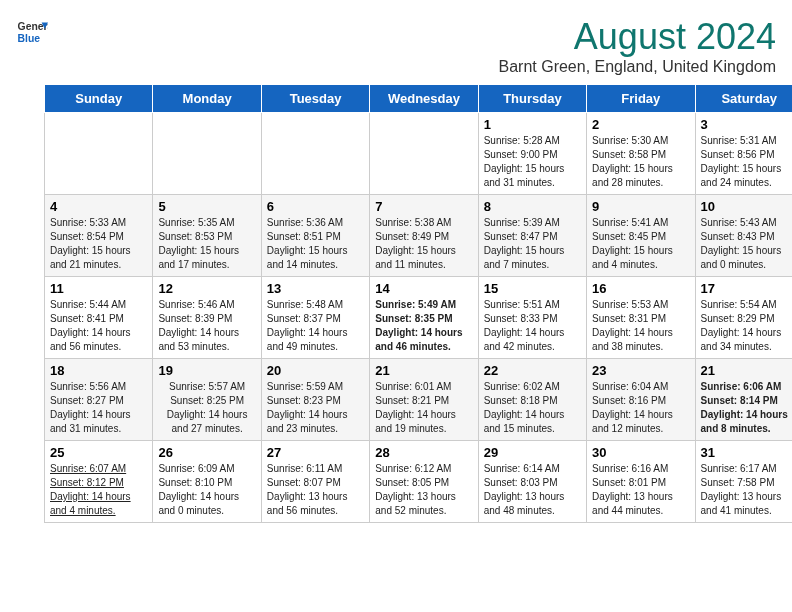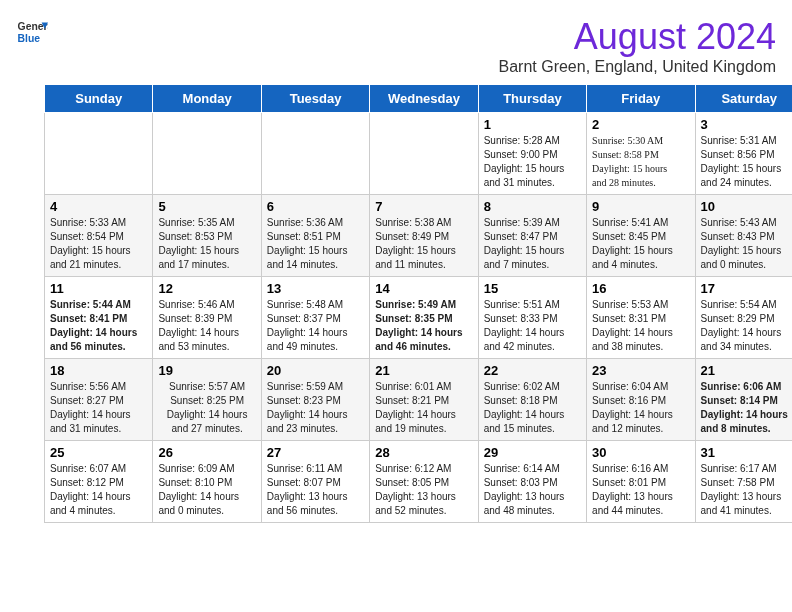--- a/index.html
+++ b/index.html
@@ -24,21 +24,21 @@
     .logo-icon {
       width: 32px;
       height: 32px;
     }
     .title-area {
       text-align: right;
     }
     .month-title {
       font-size: 36px;
       font-weight: normal;
-      color: #6d28d9;
+      color: #0f766e;
     }
     .location-title {
       font-size: 16px;
       color: #333;
     }
     table {
       width: 100%;
       border-collapse: collapse;
       font-size: 11px;
       margin-left: 28px;
@@ -115,21 +115,21 @@
         <td class="empty-cell"></td>
         <td>
           <span class="day-num">1</span>
           <div class="day-info" style="white-space: pre-line;">Sunrise: 5:28 AM
 Sunset: 9:00 PM
 Daylight: 15 hours
 and 31 minutes.</div>
         </td>
         <td>
           <span class="day-num">2</span>
-          <div class="day-info" style="white-space: pre-line; font-family: Liberation Serif, serif;">Sunrise: 5:30 AM
+          <div class="day-info" style="white-space: pre-line;">Sunrise: 5:30 AM
 Sunset: 8:58 PM
 Daylight: 15 hours
 and 28 minutes.</div>
         </td>
         <td>
           <span class="day-num">3</span>
           <div class="day-info" style="white-space: pre-line;">Sunrise: 5:31 AM
 Sunset: 8:56 PM
 Daylight: 15 hours
 and 24 minutes.</div>
@@ -182,21 +182,21 @@
           <span class="day-num">10</span>
           <div class="day-info" style="white-space: pre-line;">Sunrise: 5:43 AM
 Sunset: 8:43 PM
 Daylight: 15 hours
 and 0 minutes.</div>
         </td>
       </tr>
       <tr>
         <td>
           <span class="day-num">11</span>
-          <div class="day-info" style="white-space: pre-line; font-weight: bold;">Sunrise: 5:44 AM
+          <div class="day-info" style="white-space: pre-line;">Sunrise: 5:44 AM
 Sunset: 8:41 PM
 Daylight: 14 hours
 and 56 minutes.</div>
         </td>
         <td>
           <span class="day-num">12</span>
           <div class="day-info" style="white-space: pre-line;">Sunrise: 5:46 AM
 Sunset: 8:39 PM
 Daylight: 14 hours
 and 53 minutes.</div>
@@ -284,21 +284,21 @@
           <span class="day-num">21</span>
           <div class="day-info" style="white-space: pre-line; font-weight: bold;">Sunrise: 6:06 AM
 Sunset: 8:14 PM
 Daylight: 14 hours
 and 8 minutes.</div>
         </td>
       </tr>
       <tr>
         <td>
           <span class="day-num">25</span>
-          <div class="day-info" style="white-space: pre-line;">Sunrise: 6:07 AM
+          <div class="day-info" style="white-space: pre-line; text-decoration: underline;">Sunrise: 6:07 AM
 Sunset: 8:12 PM
 Daylight: 14 hours
 and 4 minutes.</div>
         </td>
         <td>
           <span class="day-num">26</span>
           <div class="day-info" style="white-space: pre-line;">Sunrise: 6:09 AM
 Sunset: 8:10 PM
 Daylight: 14 hours
 and 0 minutes.</div>

